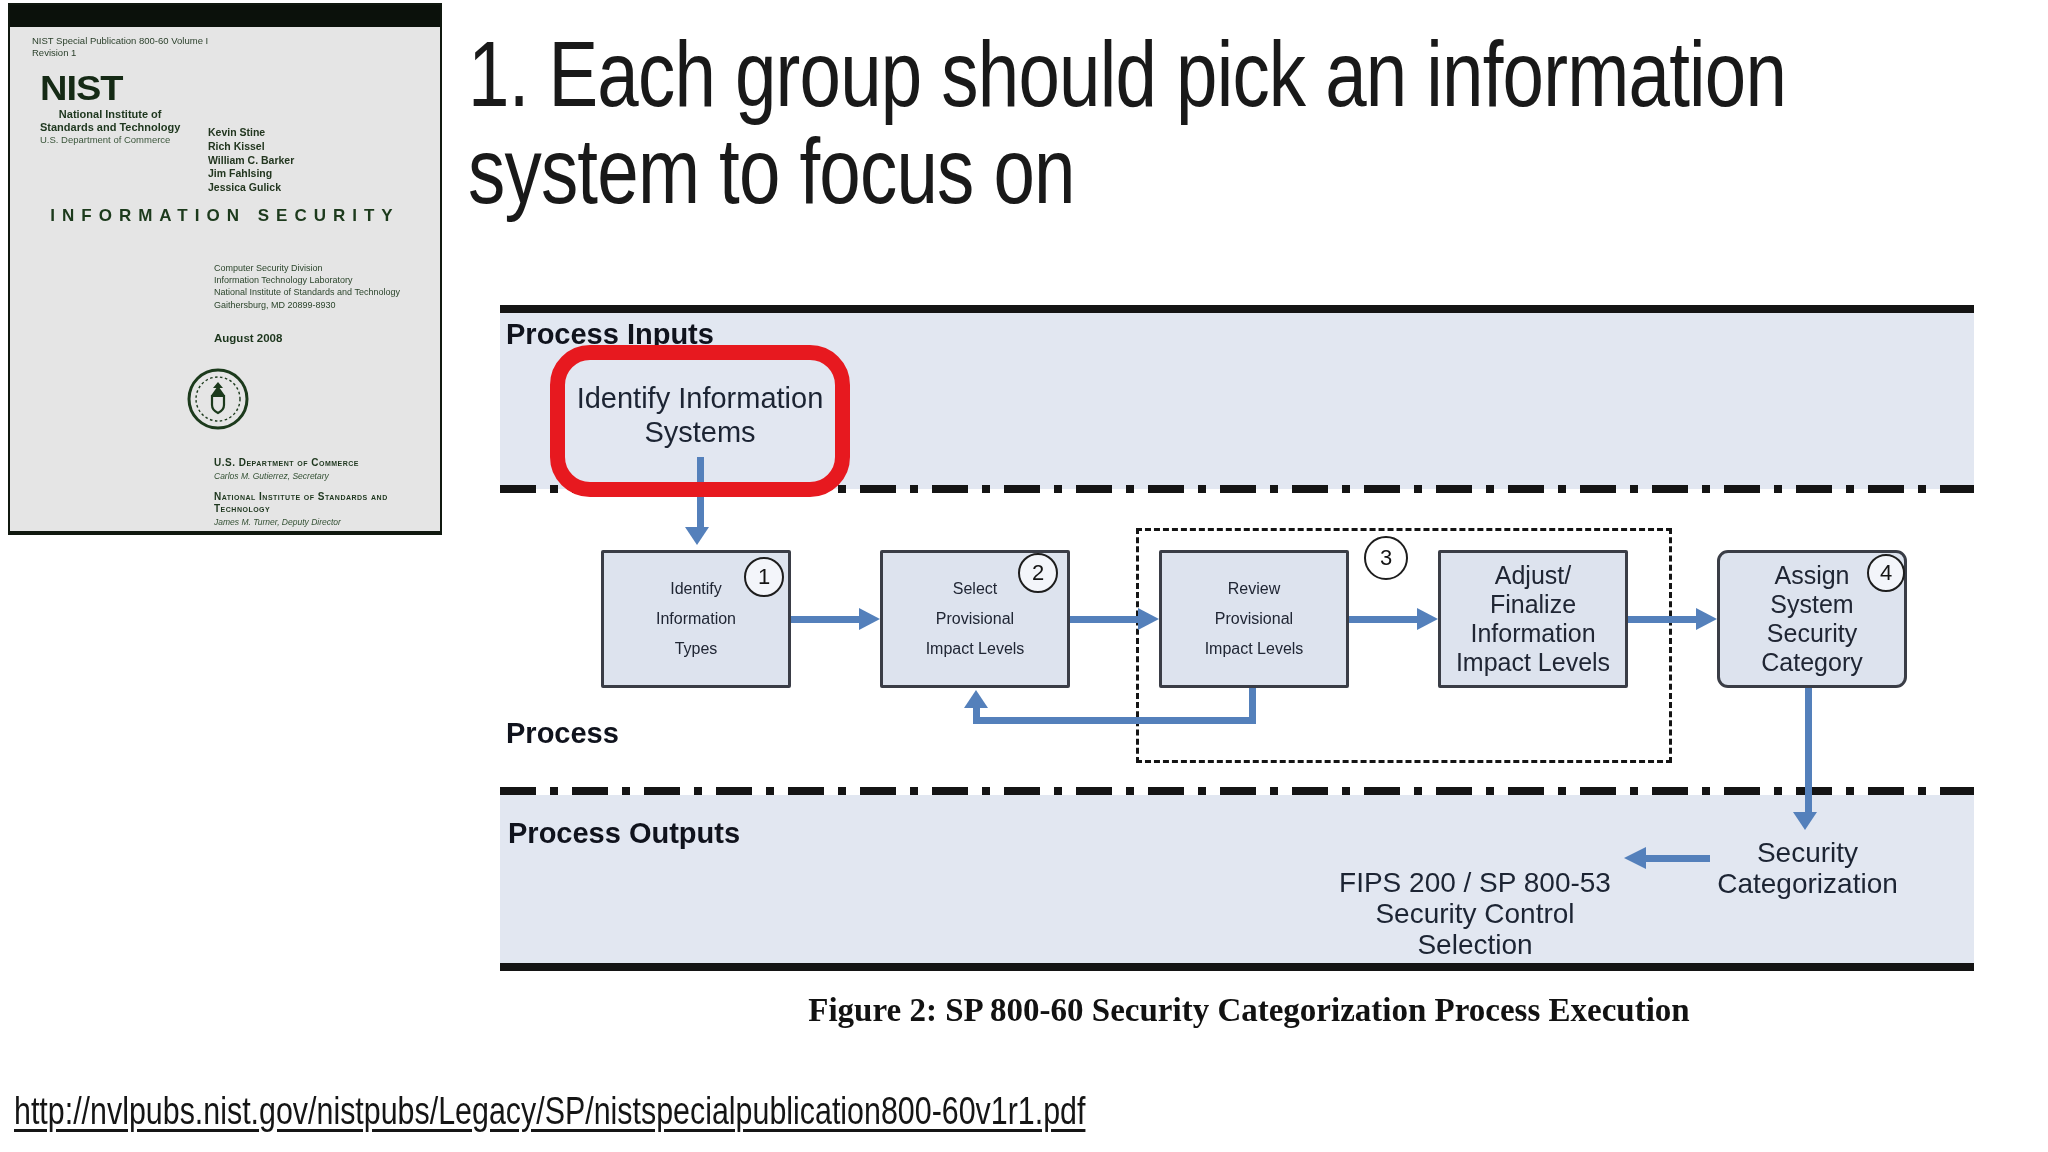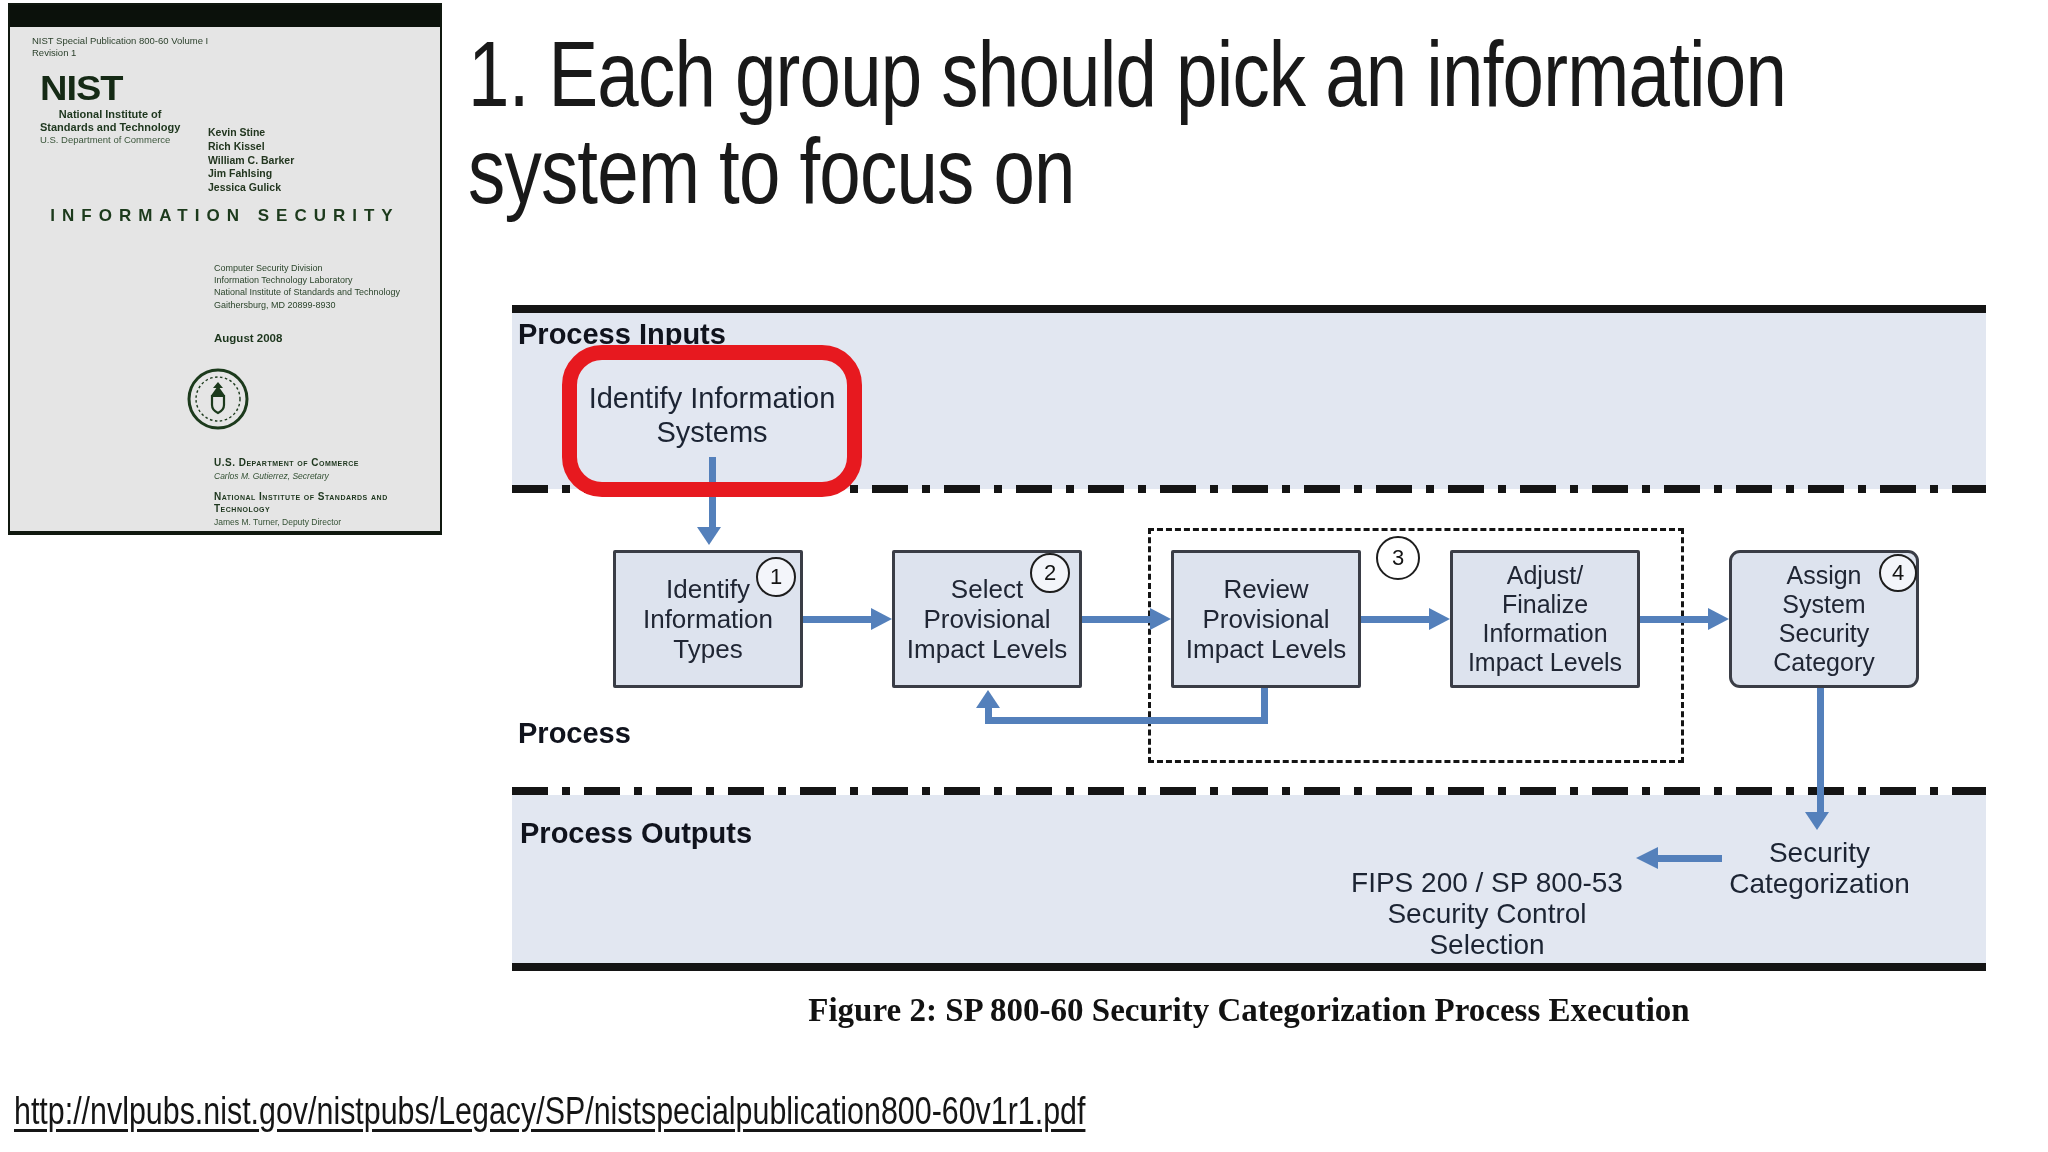--- a/index.html
+++ b/index.html
@@ -22,52 +22,52 @@
   .cover .inst  { left:30px; top:103px; font-size:11px; line-height:13px; font-weight:bold;text-align:center; }
   .cover .dept  { left:30px; top:129px; font-size:9.5px; color:#3a553a; }
   .cover .auth  { left:198px; top:121px; font-size:10.5px; line-height:13.8px; font-weight:bold; color:#22361f; }
   .cover .banner{ left:0; right:0; top:201px; text-align:center; font-size:17px; font-weight:bold; letter-spacing:7px; color:#1c3a1c; }
   .cover .div4  { left:204px; top:257px; font-size:9px; line-height:12.2px; color:#2b452b; }
   .cover .date  { left:204px; top:327px; font-size:11.5px; font-weight:bold; }
   .cover .seal  { left:176px; top:362px; width:64px; height:64px; }
   .cover .caps1 { left:204px; top:452px; font-size:10px; font-weight:bold; font-variant:small-caps; letter-spacing:.5px; }
   .cover .ital1 { left:204px; top:466px; font-size:8.5px; font-style:italic; color:#335033; }
   .cover .caps2 { left:204px; top:486px; font-size:10px; line-height:12px; font-weight:bold; font-variant:small-caps; letter-spacing:.5px; }
-  .cover .ital2 { left:204px; top:512px; font-size:8.5px; color:#335033; }
+  .cover .ital2 { left:204px; top:512px; font-size:8.5px; font-style:italic; color:#335033; }
 
   
   .title {
     position:absolute; left:468px; top:26px; color:#191919;
     font-size:92px; font-weight:300; line-height:97px; letter-spacing:-1px;
     transform:scaleX(.81); transform-origin:left top; white-space:nowrap;
   }
 
   
-  .figure { position:absolute; left:512px; top:305px; width:1474px; height:698px; }
+  .figure { position:absolute; left:500px; top:305px; width:1474px; height:698px; }
   .hline  { position:absolute; left:0; width:100%; height:8px; background:#141414; }
   .band   { position:absolute; left:0; width:100%; background:#e2e7f1; }
   .dashdot{
     position:absolute; left:0; width:100%; height:8px;
     background:repeating-linear-gradient(to right,#141414 0 36px,transparent 36px 50px,#141414 50px 58px,transparent 58px 72px);
   }
   .bandlabel { position:absolute; font-size:29px; font-weight:bold; color:#10131d; }
   .rednote {
     position:absolute; left:50px; top:40px; width:300px; height:152px;
     border:15px solid #e7191f; border-radius:40px; z-index:6; background:transparent;
   }
   .inputnode {
     position:absolute; left:50px; top:76px; width:300px; text-align:center;
     font-size:29px; line-height:34px; color:#1c2433; z-index:5;
   }
   .dashedrect { position:absolute; left:636px; top:223px; width:536px; height:235px; border:3px dashed #141414; }
   .pbox {
     position:absolute; top:245px; width:190px; height:138px;
     background:#dde3ee; border:3px solid #3a3d46; border-radius:2px;
     display:flex; flex-direction:column; align-items:center; justify-content:center;
-    font-size:26px; line-height:30px; color:#202634; text-align:center; z-index:2;
+    font-size:16px; line-height:30px; color:#202634; text-align:center; z-index:2;
   }
   .numcircle {
     position:absolute; width:40px; height:40px; border-radius:50%;
     background:#f3f5fa; border:2.5px solid #1d1d1d; color:#141414;
     font-size:22px; display:flex; align-items:center; justify-content:center; z-index:4;
   }
   .shaft-h { position:absolute; height:7px; background:#5480bb; z-index:3; }
   .shaft-v { position:absolute; width:7px;  background:#5480bb; z-index:3; }
   .head-right { position:absolute; width:0; height:0; border-top:11px solid transparent; border-bottom:11px solid transparent; border-left:21px solid #5480bb; z-index:3; }
   .head-left  { position:absolute; width:0; height:0; border-top:11px solid transparent; border-bottom:11px solid transparent; border-right:22px solid #5480bb; z-index:3; }

